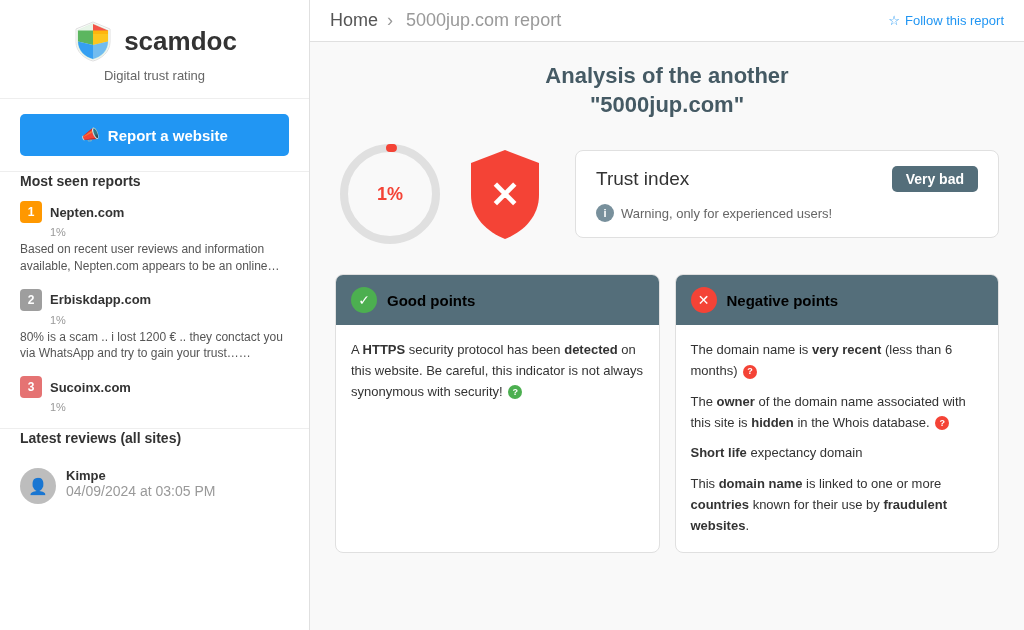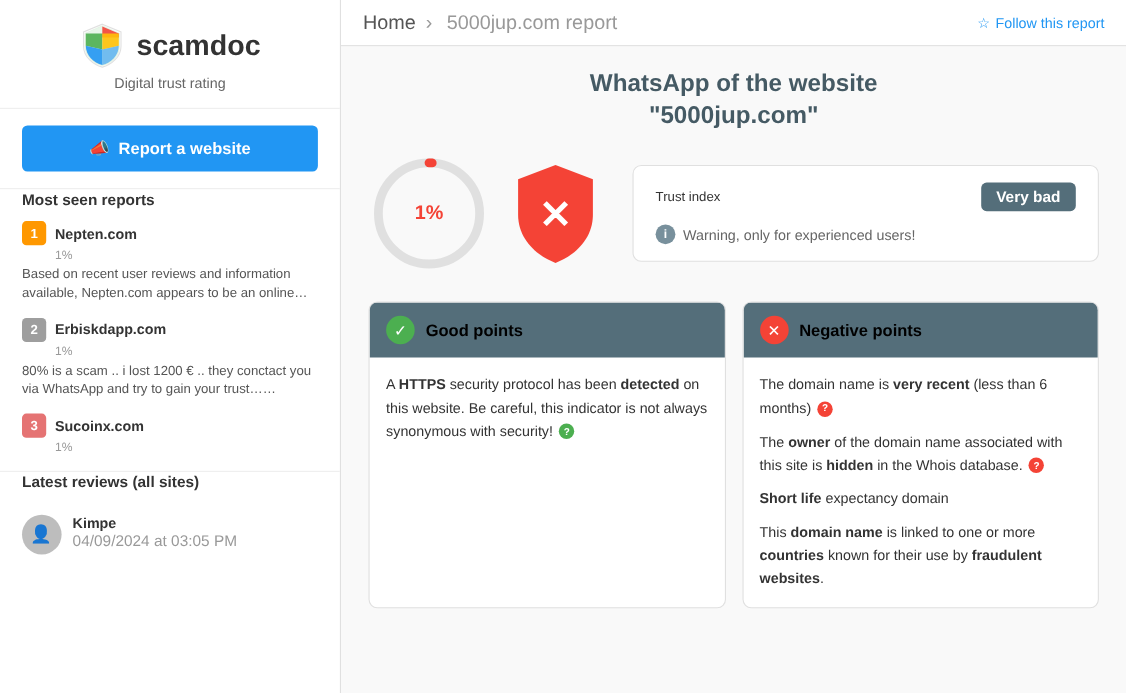--- a/index.html
+++ b/index.html
@@ -278,21 +278,21 @@
     }
 
     .trust-row {
       display: flex;
       align-items: center;
       justify-content: space-between;
       margin-bottom: 12px;
     }
 
     .trust-label {
-      font-size: 12px;
+      font-size: 19px;
       color: #333;
     }
 
     .trust-badge {
       background: #546e7a;
       color: #fff;
       border-radius: 5px;
       padding: 5px 14px;
       font-size: 14px;
       font-weight: bold;
@@ -503,21 +503,21 @@
     </div>
     <button class="follow-btn">
       <span>☆</span>
       <span>Follow this report</span>
     </button>
   </div>
 
   <div class="main-body">
 
     <h1 class="page-title">
-      <span>WhatsApp of the website</span><br>
+      <span>Analysis of the another</span><br>
       <span>"5000jup.com"</span>
     </h1>
 
     <div class="analysis-top">
       <div class="gauge-area">
 
         <div class="gauge-container">
           <svg class="gauge-svg" viewBox="0 0 110 110">
             <circle class="gauge-track" cx="55" cy="55" r="46"></circle>
             <circle class="gauge-fill" cx="55" cy="55" r="46"></circle>

